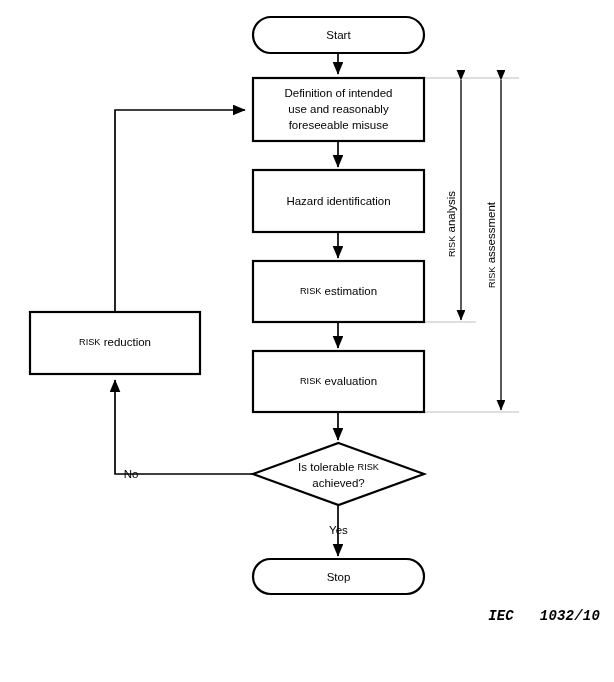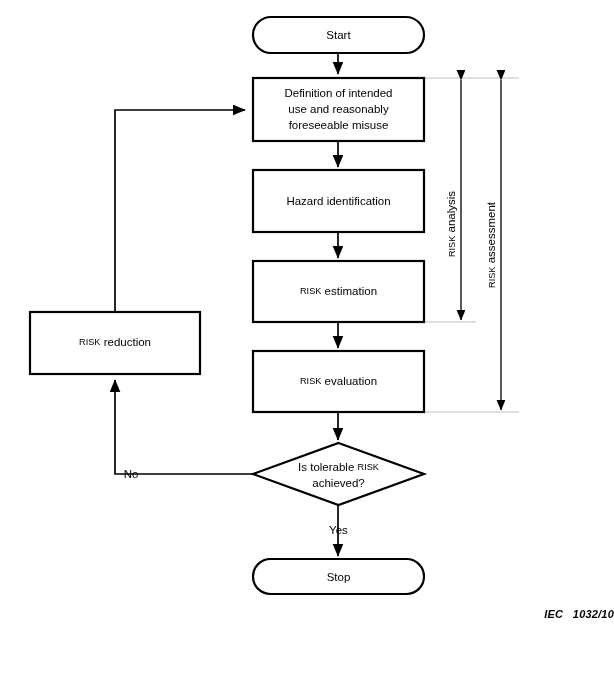--- a/index.html
+++ b/index.html
@@ -66,26 +66,26 @@
     stroke-width: 1.3;
     fill: none;
   }
   .guide {
     stroke: #bfbfbf;
     stroke-width: 1;
     fill: none;
   }
   .iec-ref {
     position: absolute;
-    right: 0;
+    right: 14px;
     top: 608px;
-    font-family: Liberation Sans, sans-serif;
+    font-family: Liberation Mono, monospace;
     font-style: italic;
     font-weight: bold;
-    font-size: 11px;
+    font-size: 14px;
     letter-spacing: 0.2px;
     color: #000000;
     white-space: pre;
   }
   .figure-caption {
     position: absolute;
     left: 30px;
     top: 638px;
     font-family: "Liberation Sans", sans-serif;
     font-weight: bold;

